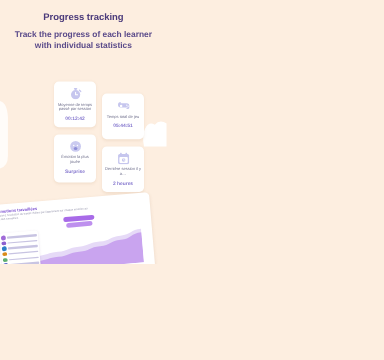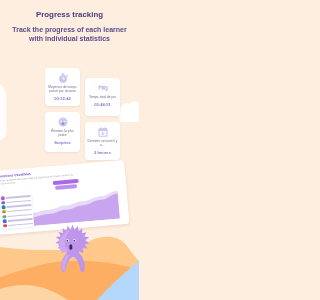--- a/index.html
+++ b/index.html
@@ -1,18 +1,18 @@
 <!DOCTYPE html>
 <html><head>
 <meta charset="utf-8">
 <style>
 html,body{margin:0;padding:0;}
 body{width:139px;height:300px;overflow:hidden;background:#FDEEE0;
   font-family:"Liberation Sans",sans-serif;-webkit-font-smoothing:antialiased;}
-#stage{position:relative;width:139px;height:300px;overflow:hidden;background:#FDEEE0;}
+#stage{position:relative;width:139px;height:220px;overflow:hidden;background:#FDEEE0;}
 svg.layer{position:absolute;left:0;top:0;width:139px;height:300px;}
 .title{position:absolute;left:0;top:10px;width:139px;text-align:center;
   font-size:7.9px;font-weight:bold;color:#4B3A7A;}
 
 .card{position:absolute;background:#fff;border-radius:4px;
   box-shadow:0 1px 2.5px rgba(170,120,80,.13);display:flex;flex-direction:column;align-items:center;}
 .card-icon{margin-top:4.5px;width:10px;height:10px;display:block;line-height:0;}
 .card-icon svg{display:block;width:10px;height:10px;}
 .card-label{margin-top:2.5px;font-size:3.35px;line-height:4.1px;color:#70708C;text-align:center;width:31px;}
 .card-value{margin-top:3.2px;font-size:4.1px;font-weight:bold;color:#8577CE;letter-spacing:0;}

